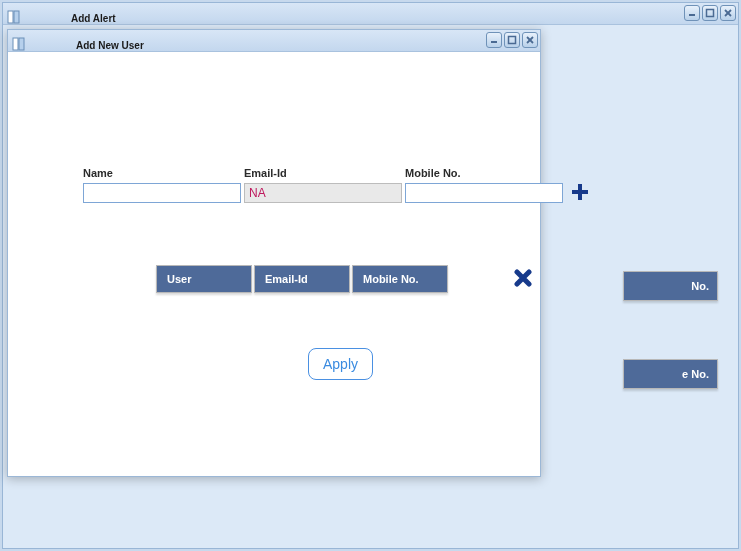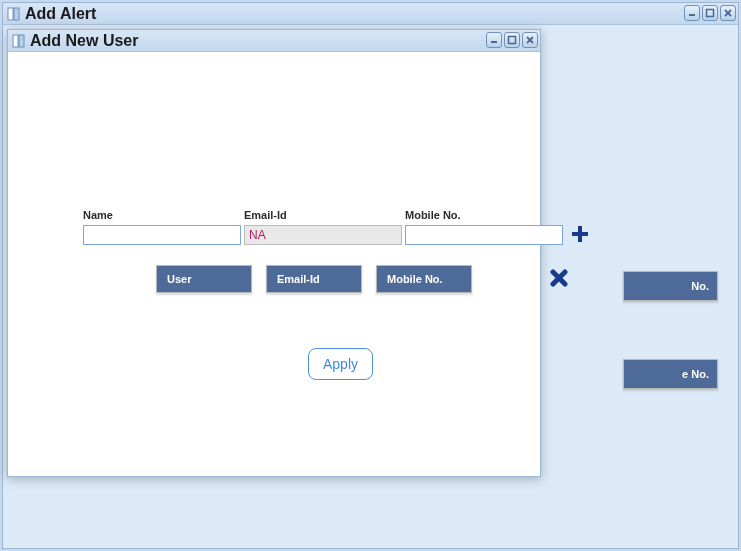--- a/index.html
+++ b/index.html
@@ -18,26 +18,27 @@
     top: 2px; left: 2px;
     width: 737px; height: 547px;
     border: 1px solid #99b6d6;
     background: #dce9f7;
   }
   .titlebar {
     height: 22px;
     background: linear-gradient(#d8e6f6, #c3d7ee);
     border-bottom: 1px solid #a9c2de;
     display: flex;
-    align-items: center;
+    align-items: flex-end;
     padding: 0 4px;
     font-weight: bold;
     color: #1a1a1a;
-    font-size: 16px;
+    font-size: 10px;
     position: relative;
+    gap: 46px;
   }
   .titlebar .icon {
     width: 14px; height: 14px;
     margin-right: 4px;
     display: inline-flex;
     align-items: center; justify-content: center;
   }
   .window-controls {
     position: absolute;
     right: 2px; top: 2px;
@@ -92,38 +93,38 @@
     border: 1px solid #7ea6d6;
     font-size: 12px;
     padding: 0 4px;
     outline: none;
   }
   .form-input.disabled {
     background: #e9e9e9;
     color: #be185d;
     border-color: #bcbcbc;
   }
-  .col-name { width: 158px; margin-top: 42px; }
+  .col-name { width: 158px; }
   .col-email { width: 158px; }
   .col-mobile { width: 158px; }
   .plus-btn {
     margin-left: 4px;
     cursor: pointer;
     display: flex; align-items: center; justify-content: center;
     height: 20px;
     color: #1b3f8b;
   }
 
   
   .table-row {
     position: absolute;
     top: 213px;
     left: 148px;
     display: flex;
-    gap: 14px;
+    gap: 2px;
     align-items: center;
   }
   .th {
     background: #4e6a99;
     color: #fff;
     font-size: 11px;
     font-weight: bold;
     padding: 7px 10px;
     border: 1px solid #b8b8b8;
     box-shadow: 0 2px 2px rgba(0,0,0,0.15);

